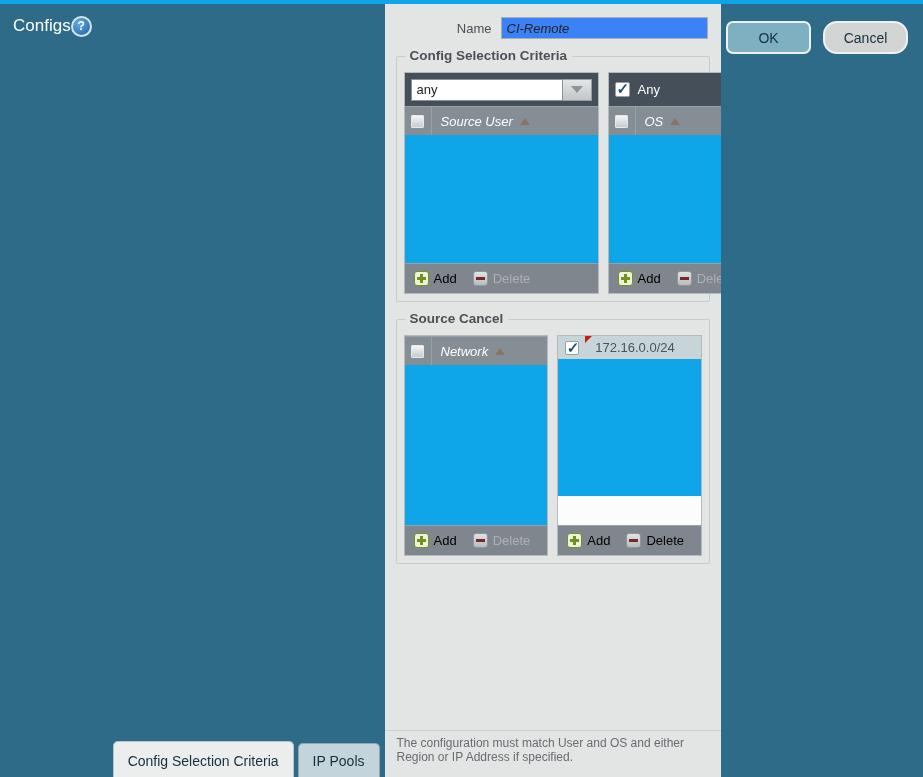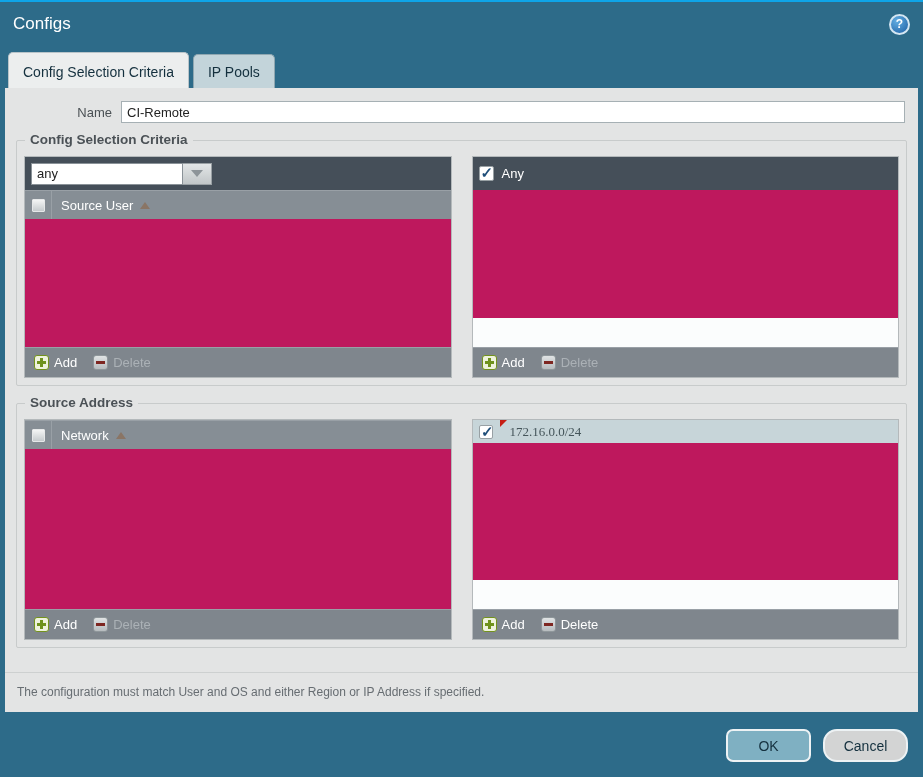--- a/index.html
+++ b/index.html
@@ -1,22 +1,22 @@
 <!DOCTYPE html>
 <html><head>
 <meta charset="utf-8">
 <style>
   * { box-sizing: border-box; margin: 0; padding: 0; }
   body { font-family: "Liberation Sans", sans-serif; background: #555; }
 
   .dialog {
     width: 923px; height: 777px;
     background: #2d6b89;
-    display: flex; flex-direction: column;
-    border-top: 2px solid #0ea5e9;
+    display: flex; flex-direction: row;
+    border-top: 4px solid #0ea5e9;
     overflow: hidden;
   }
 
   
   .titlebar {
     height: 44px; flex: 0 0 44px;
     display: flex; align-items: center;
     padding: 0 13px;
     color: #ffffff; font-size: 17px;
   }
@@ -55,37 +55,37 @@
     flex: 1 1 auto;
     background: #e3e4e4;
     margin: 0 5px;
     display: flex; flex-direction: column;
     overflow: hidden;
   }
   .name-row { display: flex; align-items: center; margin: 13px 13px 0 0; }
   .name-label { width: 116px; text-align: right; padding-right: 9px; color: #4a5054; font-size: 13px; }
   .name-input {
     flex: 1; height: 22px;
-    border: 1px solid #a6b0b4; background: #ffffff;
+    border: 1px solid #a6b0b4; background: #3b82f6;
     font-family: "Liberation Sans", sans-serif;
-    font-size: 13px; padding: 1px 5px; color: #222;
+    font-size: 13px; padding: 1px 5px; color: #222; font-style: italic;
   }
 
   .group {
     margin: 17px 11px 0;
     border: 1px solid #c8cbcb; border-radius: 2px;
     position: relative;
     padding: 15px 7px 7px;
   }
   .group-legend {
     position: absolute; top: -9px; left: 8px;
     background: #e3e4e4; padding: 0 5px;
     font-size: 13.5px; font-weight: bold; color: #4b5156;
   }
-  .panels { display: flex; gap: 20px; }
+  .panels { display: flex; gap: 9px; }
   .panel {
     flex: 1; display: flex; flex-direction: column;
     border: 1px solid #b4b9bb; background: #fbfdfd;
   }
 
   .panel-toolbar {
     flex: 0 0 33px; background: #454f59;
     display: flex; align-items: center; padding: 0 6px;
   }
   .combo { display: flex; height: 22px; }
@@ -127,29 +127,29 @@
   .hdr-checkcell {
     width: 27px; height: 100%;
     display: flex; align-items: center; justify-content: center;
     border-right: 1px solid #99a0a6;
   }
   .hdr-check {
     width: 13px; height: 13px; border-radius: 1px;
     background: linear-gradient(#f4f5f5, #c6cbce);
     border: 1px solid #e6e8e9;
   }
-  .hdr-label { padding-left: 9px; }
+  .hdr-label { padding-left: 9px; font-style: italic; }
   .sort-asc-icon {
     margin-left: 7px; width: 0; height: 0;
     border-left: 5px solid transparent; border-right: 5px solid transparent;
     border-bottom: 7px solid #8a7565;
     cursor: pointer;
   }
 
-  .panel-body { background: #be185d; overflow: hidden; font-family: Liberation Serif, serif; }
+  .panel-body { background: #0ea5e9; overflow: hidden; }
   .panel-body.body-sm { height: 128px; }
   .panel-body.body-lg { height: 160px; }
 
   .row {
     height: 23px; display: flex; align-items: center;
     position: relative; cursor: pointer;
   }
   .row.selected { background: #c7d5d9; }
   .row-checkcell { width: 27px; display: flex; align-items: center; justify-content: center; }
   .row .cb { width: 14px; height: 14px; background: #fff; }
@@ -158,33 +158,33 @@
     width: 0; height: 0;
     border-top: 7px solid #c61e14; border-right: 7px solid transparent;
   }
   .row-text { padding-left: 10px; font-size: 13px; color: #45555a; }
 
   .panel-footer {
     margin-top: auto; flex: 0 0 30px; background: #7f868d;
     display: flex; align-items: center; gap: 16px;
     padding: 0 9px; border-top: 1px solid #99a0a6;
   }
-  .tool-btn { display: flex; align-items: center; gap: 5px; color: #ffffff; font-size: 13px; cursor: pointer; }
+  .tool-btn { display: flex; align-items: center; gap: 5px; color: #000000; font-size: 13px; cursor: pointer; }
   .tool-btn.disabled { color: #abb1b6; cursor: default; }
   .plus-icon, .minus-icon { width: 15px; height: 15px; border-radius: 3px; position: relative; flex: 0 0 15px; }
   .plus-icon { background: #eef2dc; border: 1px solid #73921e; }
   .plus-icon::before { content: ""; position: absolute; left: 2px; top: 5px; width: 9px; height: 3px; background: #6f921c; }
   .plus-icon::after  { content: ""; position: absolute; left: 5px; top: 2px; width: 3px; height: 9px; background: #6f921c; }
   .minus-icon { background: linear-gradient(#e0e3e4, #b7bcbf); border: 1px solid #8f979b; }
   .minus-icon::before { content: ""; position: absolute; left: 2px; top: 5px; width: 9px; height: 3px; background: #7e2722; }
 
   .spacer { flex: 1 1 auto; }
   .note {
     border-top: 1px solid #cdd0d0;
-    padding: 12px 12px 13px;
+    padding: 5px 12px 13px;
     font-size: 12px; color: #676d72;
   }
 
   
   .footer {
     flex: 0 0 65px;
     display: flex; align-items: flex-start; justify-content: flex-end;
     gap: 12px; padding: 17px 15px 0 0;
   }
   .btn {
@@ -253,38 +253,45 @@
           </div>
         </div>
 
         <div class="panel">
           <div class="panel-toolbar">
             <span class="any-toggle">
               <span class="cb checked"></span>
               <span>Any</span>
             </span>
           </div>
+          <div class="panel-header">
+            <span class="hdr-checkcell">
+              <span class="hdr-check"></span>
+            </span>
+            <span class="hdr-label">OS</span>
+            <span class="sort-asc-icon"></span>
+          </div>
           <div class="panel-body body-sm"></div>
           <div class="panel-footer">
             <span class="tool-btn">
               <span class="plus-icon"></span>
               <span>Add</span>
             </span>
             <span class="tool-btn disabled">
               <span class="minus-icon"></span>
               <span>Delete</span>
             </span>
           </div>
         </div>
 
       </div>
     </div>
 
     <div class="group">
-      <span class="group-legend">Source Address</span>
+      <span class="group-legend">Source Cancel</span>
       <div class="panels">
 
         <div class="panel">
           <div class="panel-header">
             <span class="hdr-checkcell">
               <span class="hdr-check"></span>
             </span>
             <span class="hdr-label">Network</span>
             <span class="sort-asc-icon"></span>
           </div>

